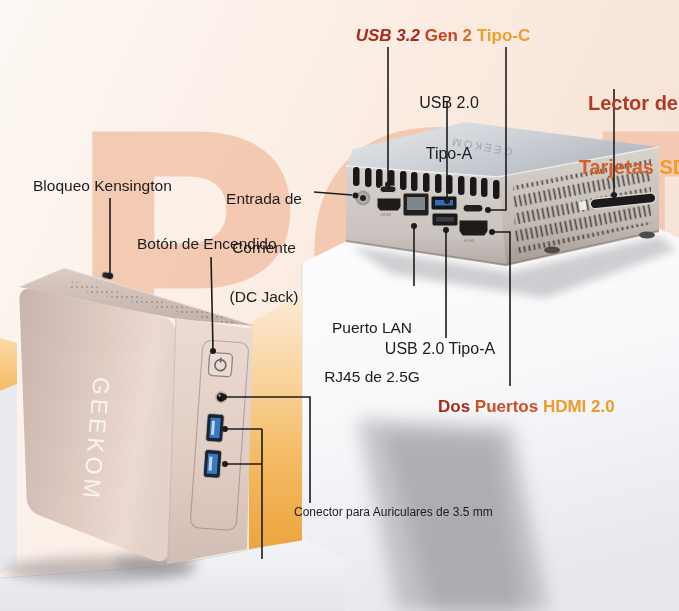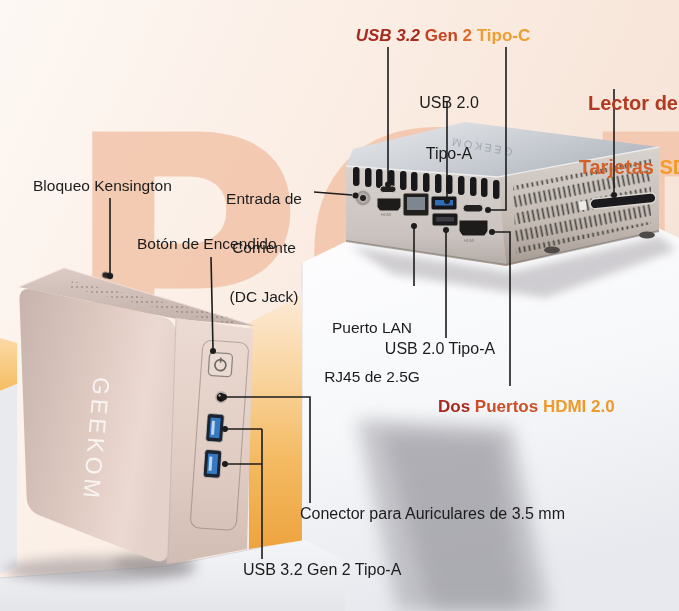--- a/index.html
+++ b/index.html
@@ -265,17 +265,16 @@
 
 <div class="lbl ctr" style="left:372px;top:287px;">
   <div>Puerto LAN</div>
   <div>RJ45 de 2.5G</div>
 </div>
 
 <div class="lbl ctr" style="left:440px;top:341px;font-size:16px;">USB 2.0 Tipo-A</div>
 
 <div class="lbl bold" style="left:438px;top:398px;font-size:17px;"><span style="color: rgb(168, 41, 29);">Dos </span><span style="color: rgb(204, 78, 38);">Puertos </span><span style="color: rgb(239, 154, 43);">HDMI 2.0</span></div>
 
-<div class="lbl" style="left:300px;top:506px;font-size:16px;">Conector para Auriculares de 3.5 mm</div>
-
-<div class="lbl" style="left:243px;top:562px;font-size:16px;">USB 3.2 Gen 2 Tipo-A</div>
+<div class="lbl" style="left:294px;top:506px;font-size:12px;">Conector para Auriculares de 3.5 mm</div>
+
 
 </div>
 
 </body></html>

